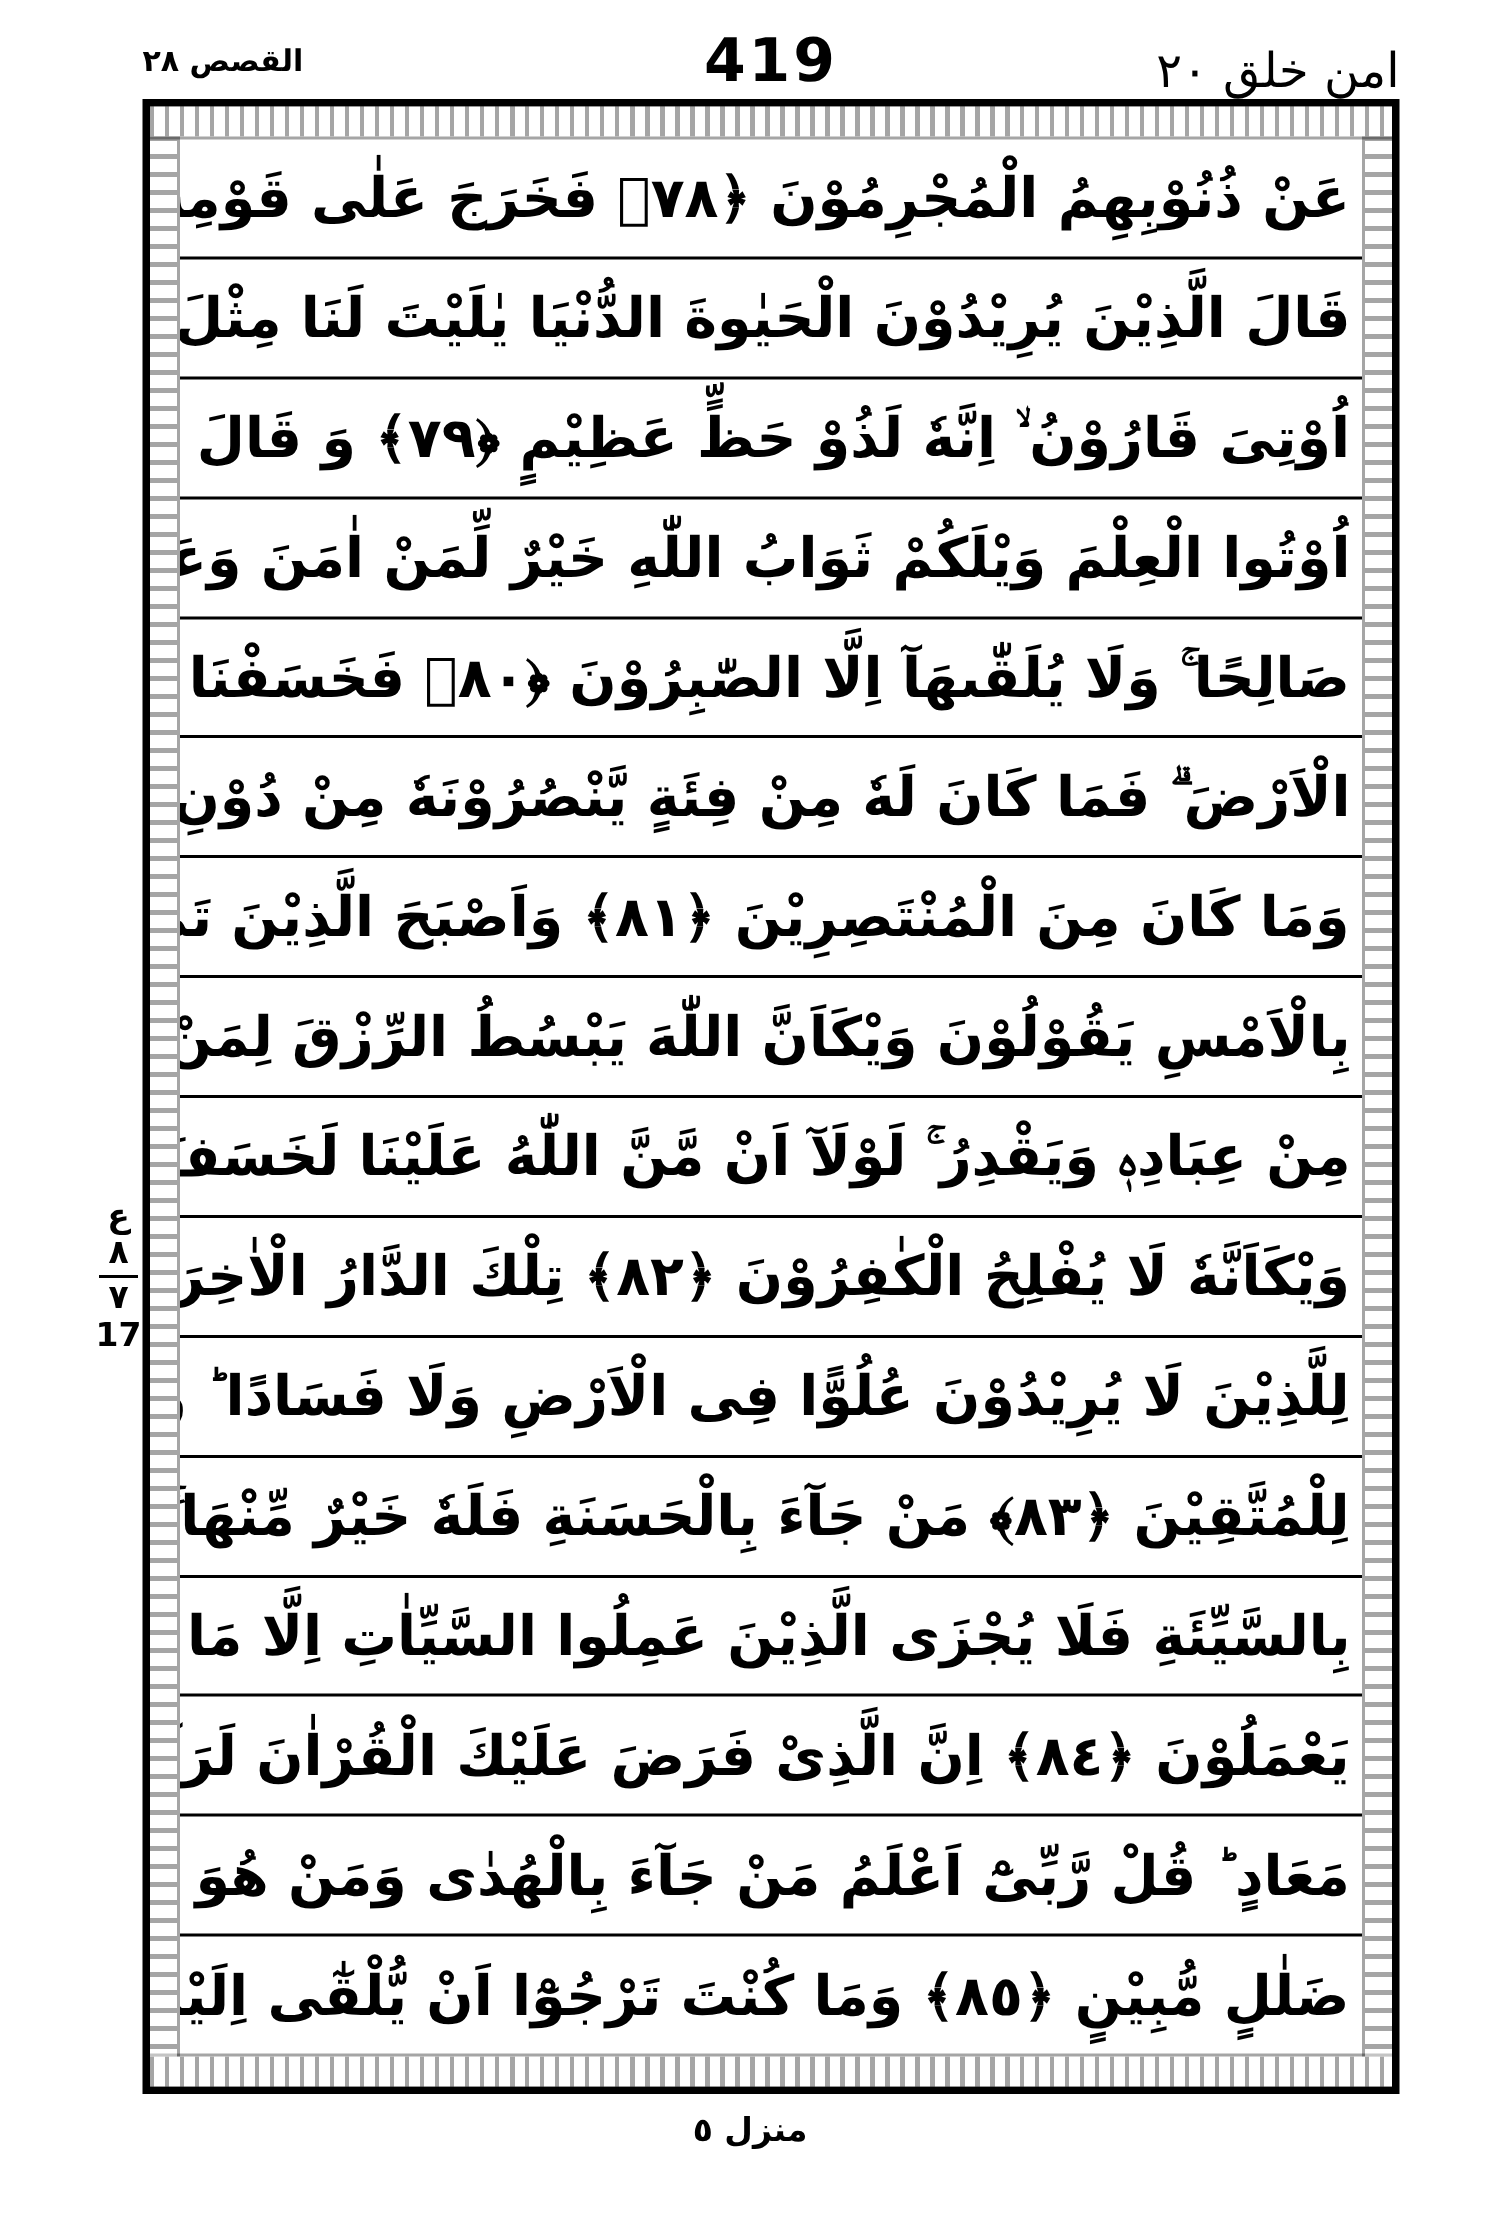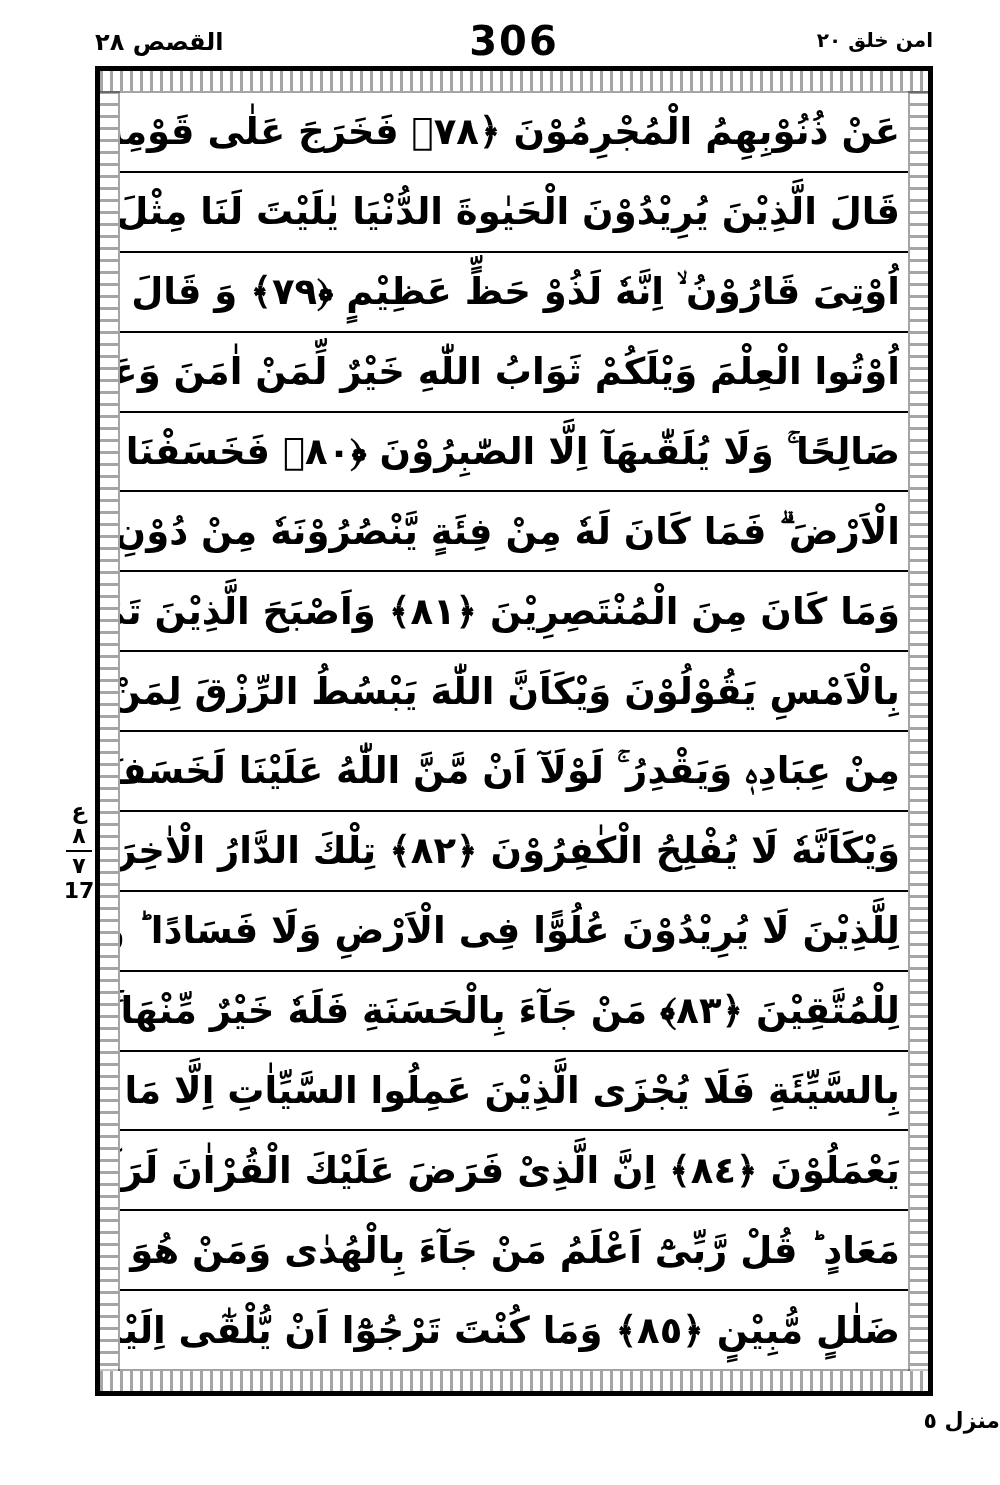--- a/index.html
+++ b/index.html
@@ -19,39 +19,39 @@
     position: absolute;
     top: 22px;
     left: 95px;
     width: 838px;
     height: 42px;
   }
   .header .left-title {
     position: absolute;
     left: 0;
     top: 6px;
-    font-size: 24px;
+    font-size: 20px;
     font-weight: bold;
     direction: rtl;
   }
   .header .page-number {
     position: absolute;
     left: 50%;
     transform: translateX(-50%);
     top: -4px;
     font-size: 40px;
     font-weight: bold;
     letter-spacing: 2px;
   }
   .header .right-title {
     position: absolute;
     right: 0;
     top: 6px;
-    font-size: 20px;
-    font-weight: bold;
+    font-size: 32px;
+    font-weight: normal;
     direction: rtl;
   }
   .frame {
     position: absolute;
     left: 95px;
     top: 66px;
     width: 838px;
     height: 1330px;
     border: 5px solid #000;
     box-sizing: border-box;
@@ -125,31 +125,32 @@
     width: 26px;
     height: 2px;
     background: #000;
     margin: 2px auto;
   }
   .footer {
     position: absolute;
     top: 1408px;
     left: 0;
     width: 1000px;
+    text-align: center;
     font-size: 22px;
     font-weight: bold;
     direction: rtl;
   }
 </style>
 </head>
 <body>
 
 <div class="header">
   <div class="left-title">القصص ٢٨</div>
-  <div class="page-number">306</div>
+  <div class="page-number">419</div>
   <div class="right-title">امن خلق ٢٠</div>
 </div>
 
 <div class="margin-marker">
   <div>ع</div>
   <div>٨</div>
   <span class="bar"></span>
   <div>٧</div>
   <div>17</div>
 </div>

